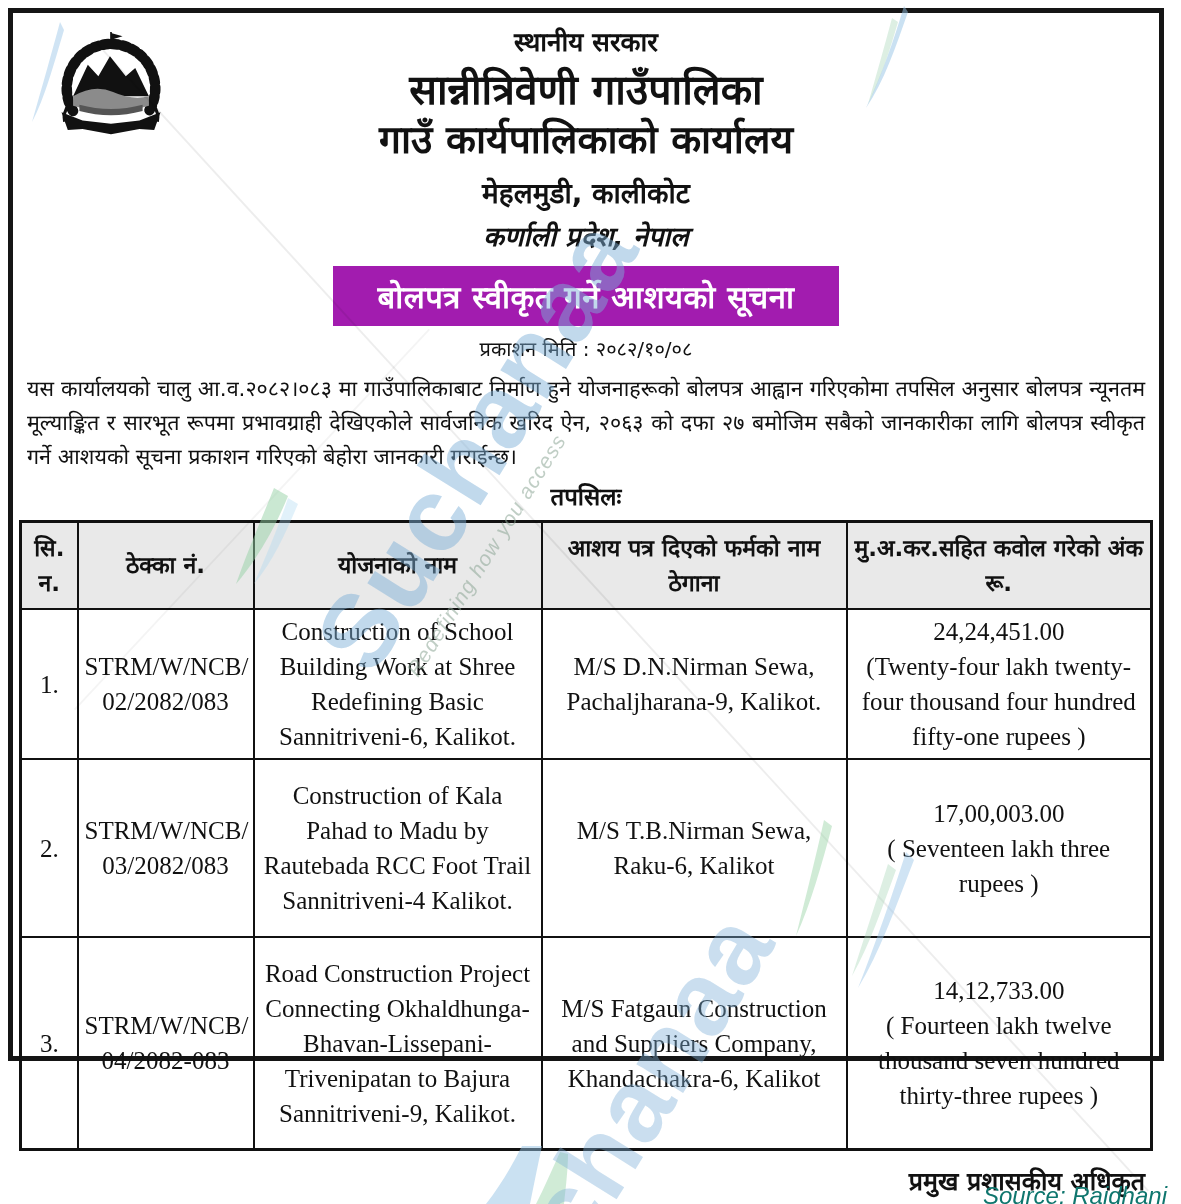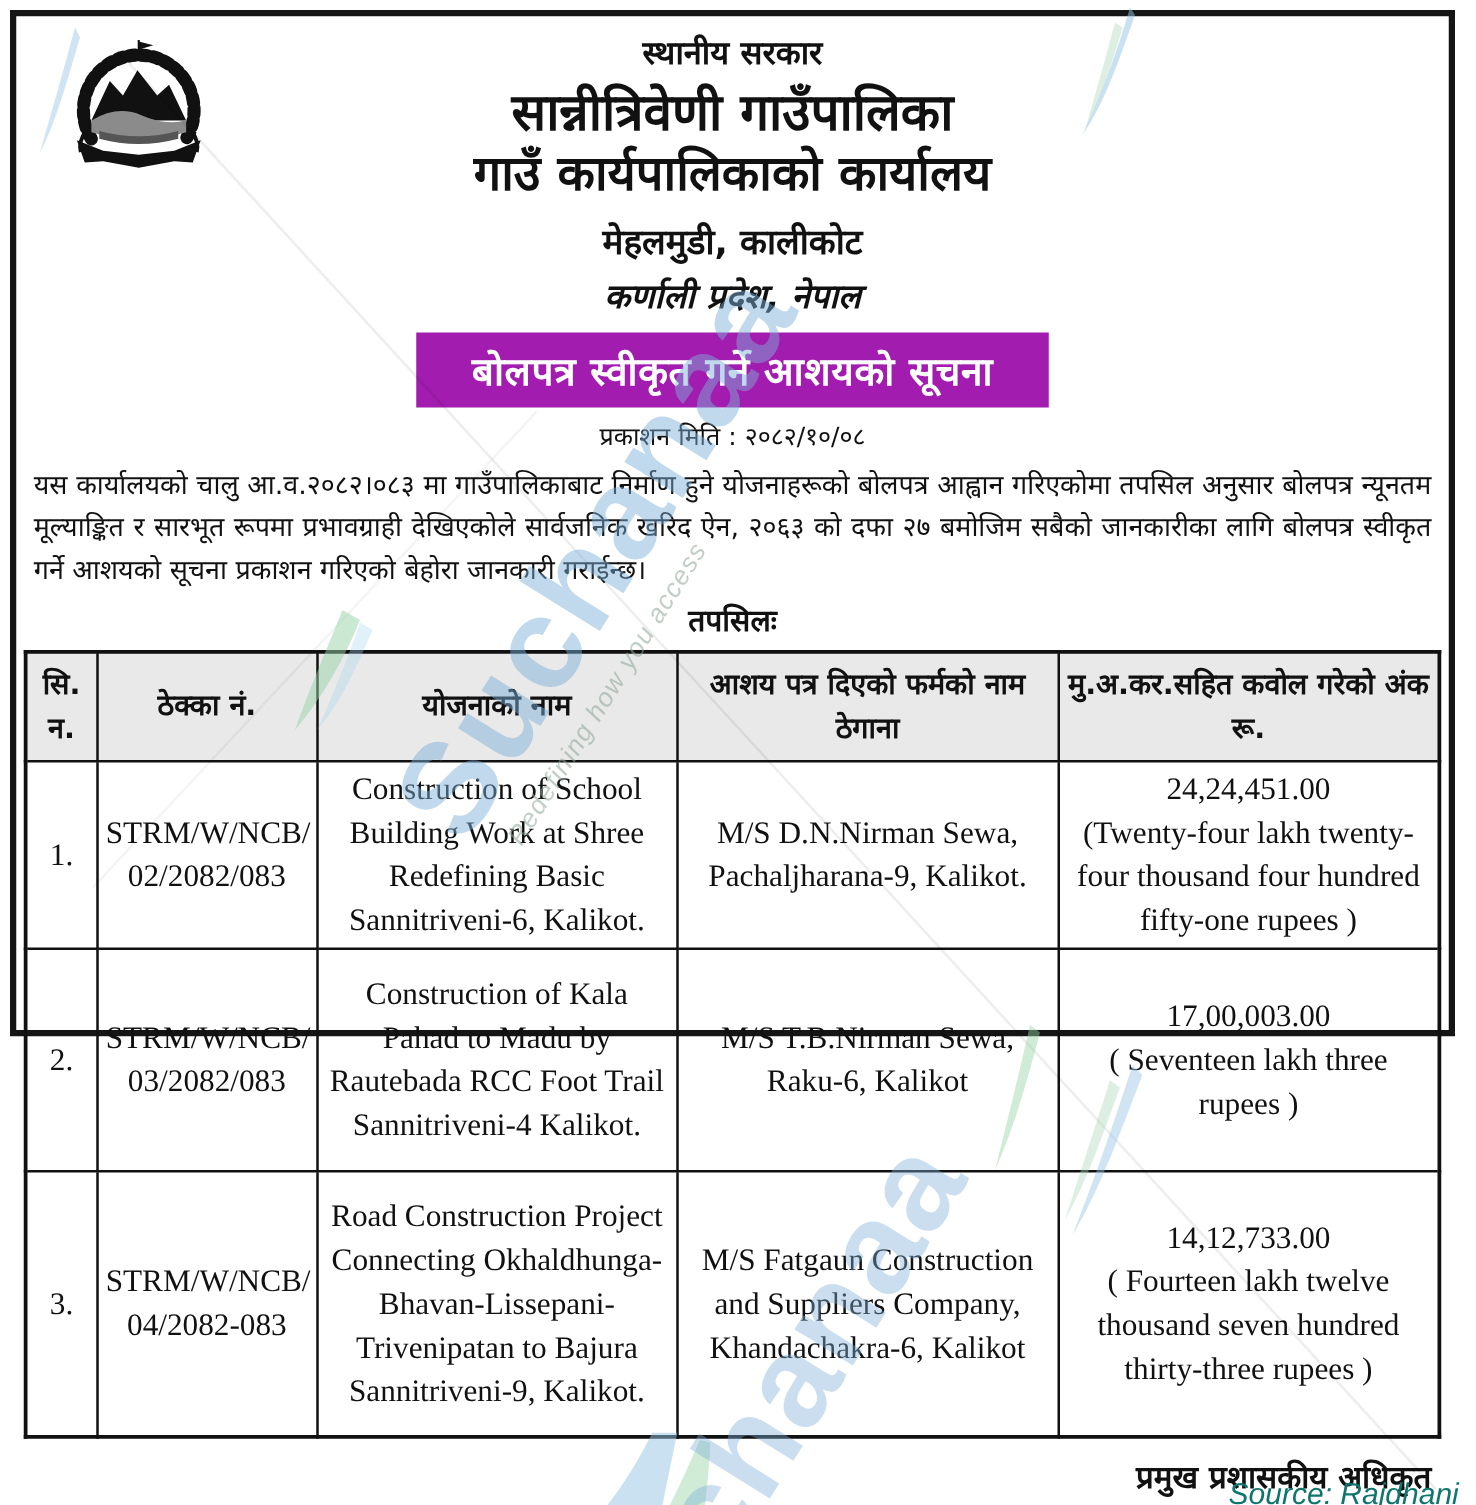--- a/index.html
+++ b/index.html
@@ -4,21 +4,21 @@
 <style>
   html,body{margin:0;padding:0;}
   body{
     width:1181px;height:1204px;position:relative;background:#ffffff;
     overflow:hidden;
     font-family:"DejaVu Sans",sans-serif;color:#111;
   }
   .page{position:absolute;inset:0;}
   
   .frame{
-    position:absolute;left:8px;top:8px;width:1156px;height:821px;
+    position:absolute;left:8px;top:8px;width:1156px;height:1053px;
     border:5px solid #151515;box-sizing:border-box;z-index:1;background:transparent;
   }
   .content{position:relative;width:100%;height:100%;}
   
   .emblem{position:absolute;left:30px;top:18px;width:136px;height:118px;}
   
   .hdr{ text-align:center; padding-top:8px; }
   .gov-line{font-size:26px;font-weight:bold;margin-top:2px;}
   .org-name{font-size:41px;font-weight:bold;margin-top:8px;line-height:1.15;}
   .office-name{font-size:39px;font-weight:bold;margin-top:4px;line-height:1.15;}

